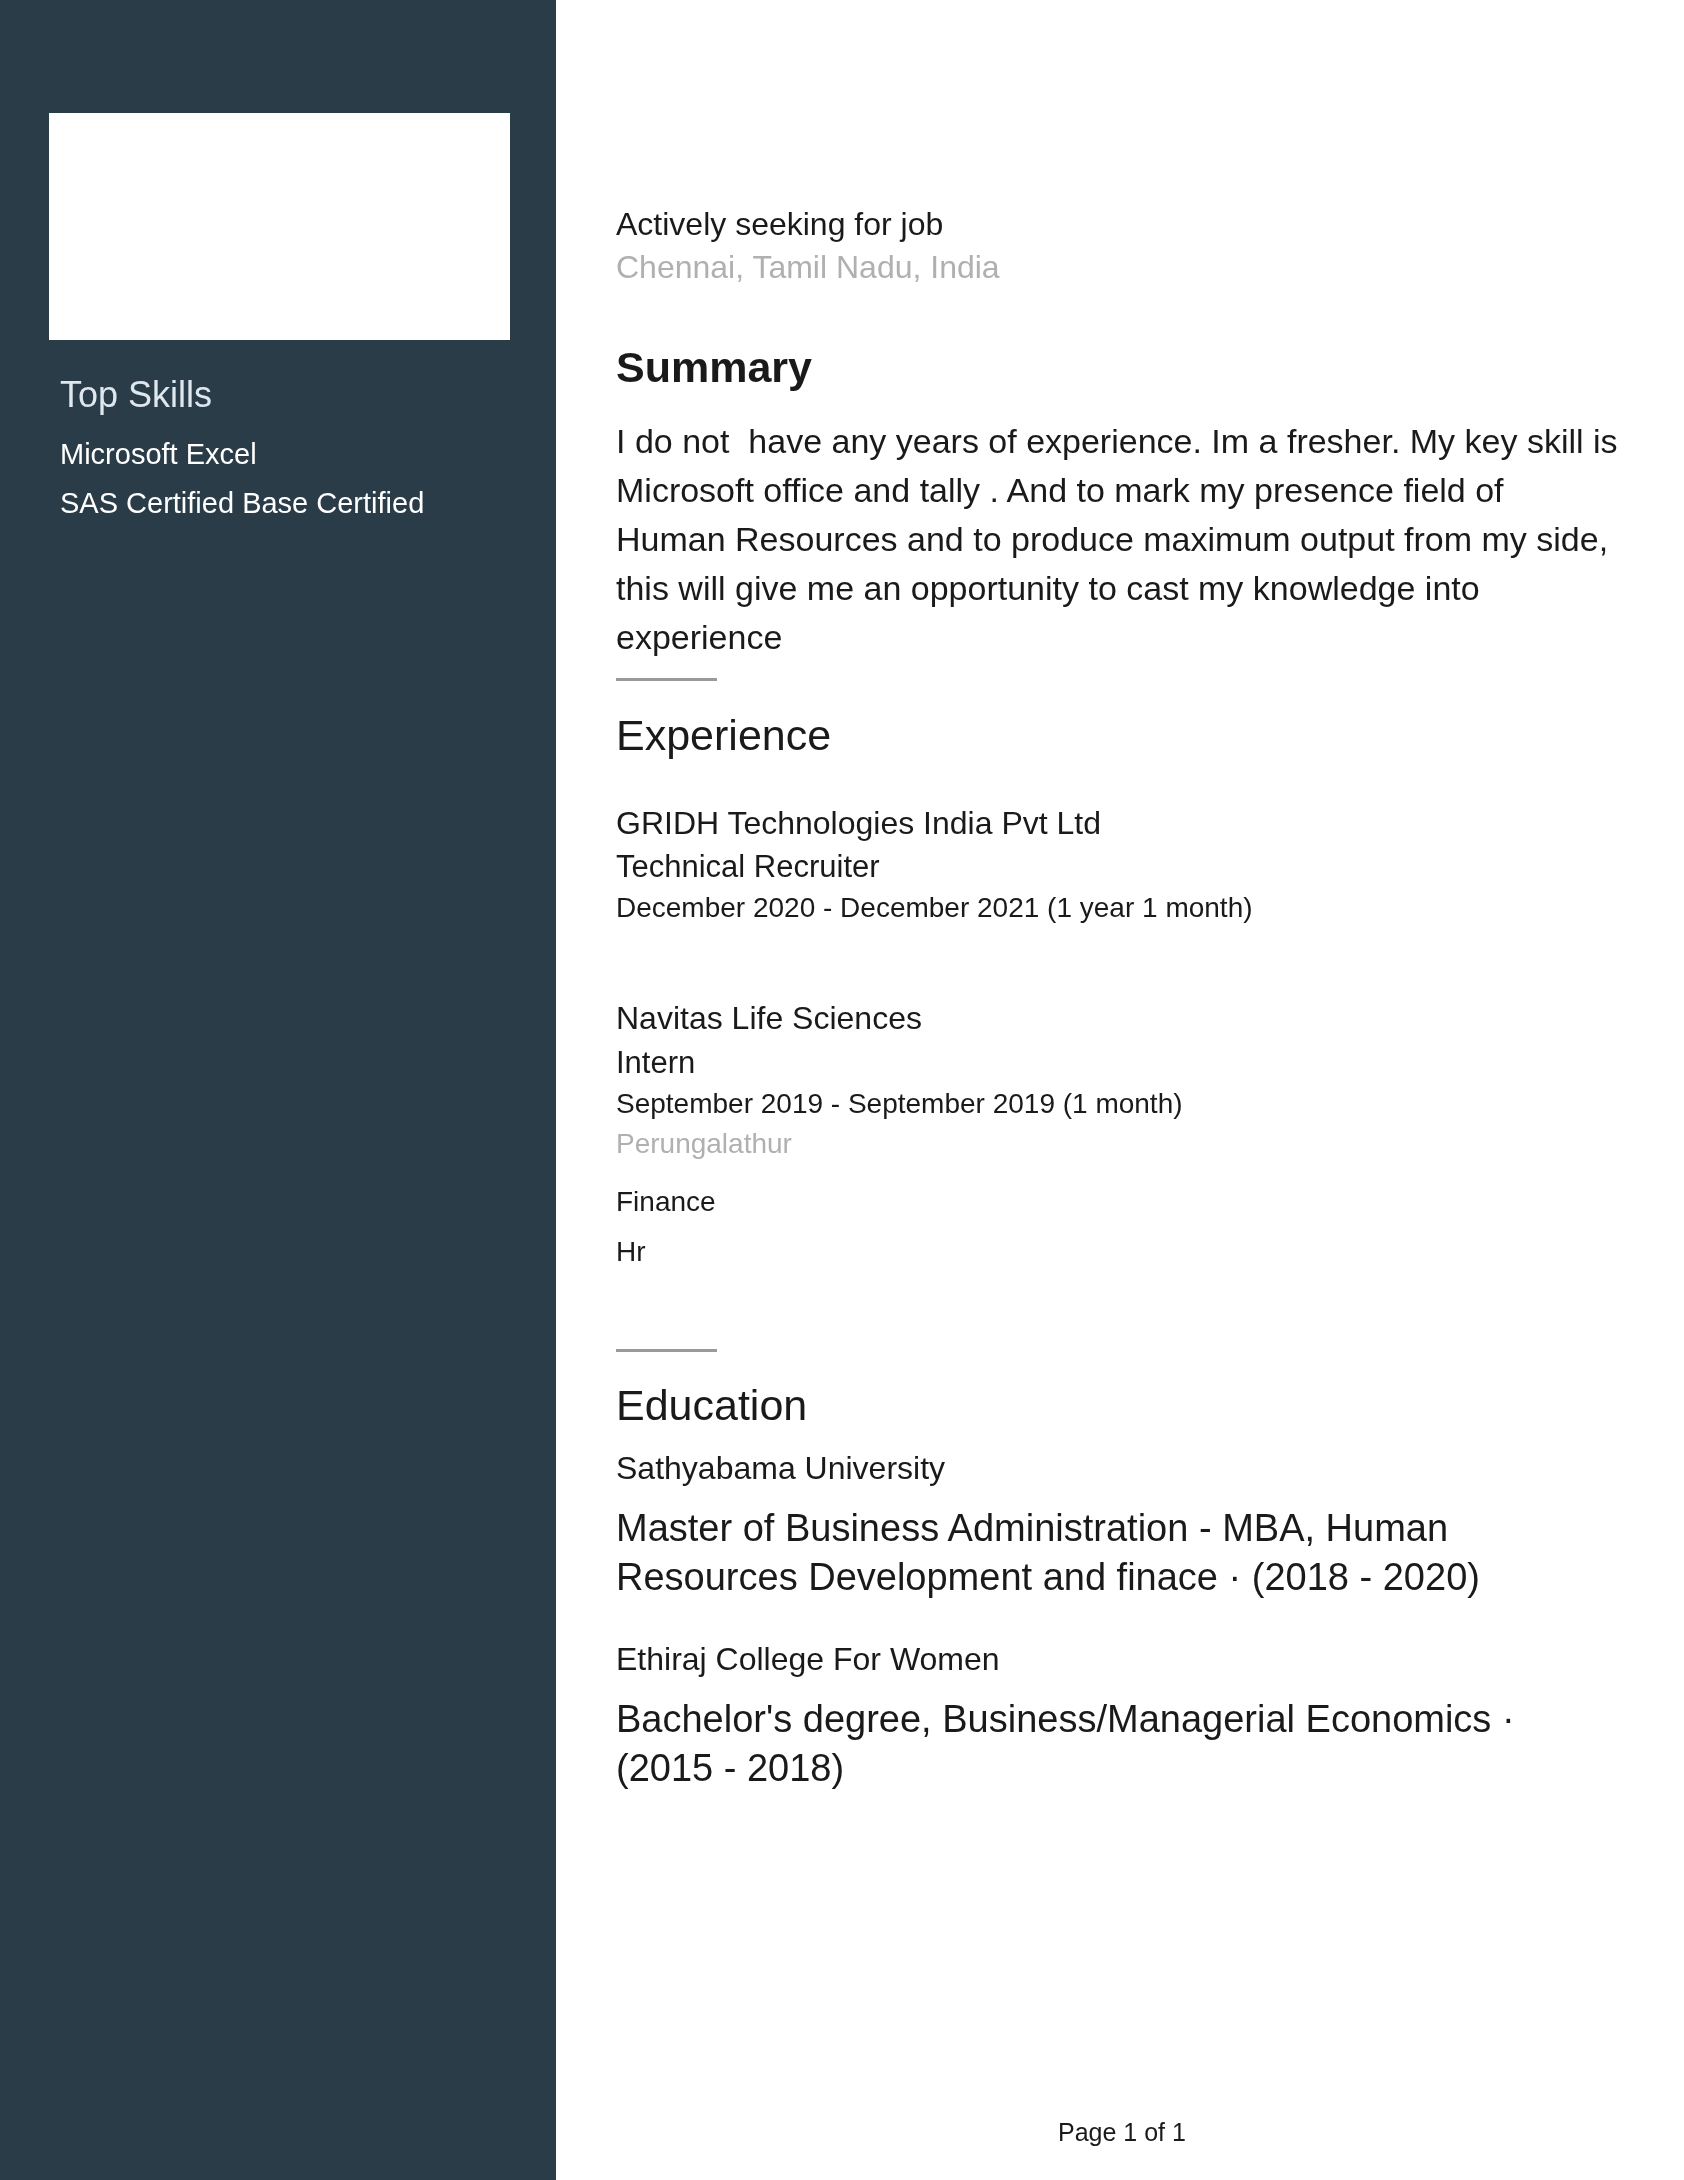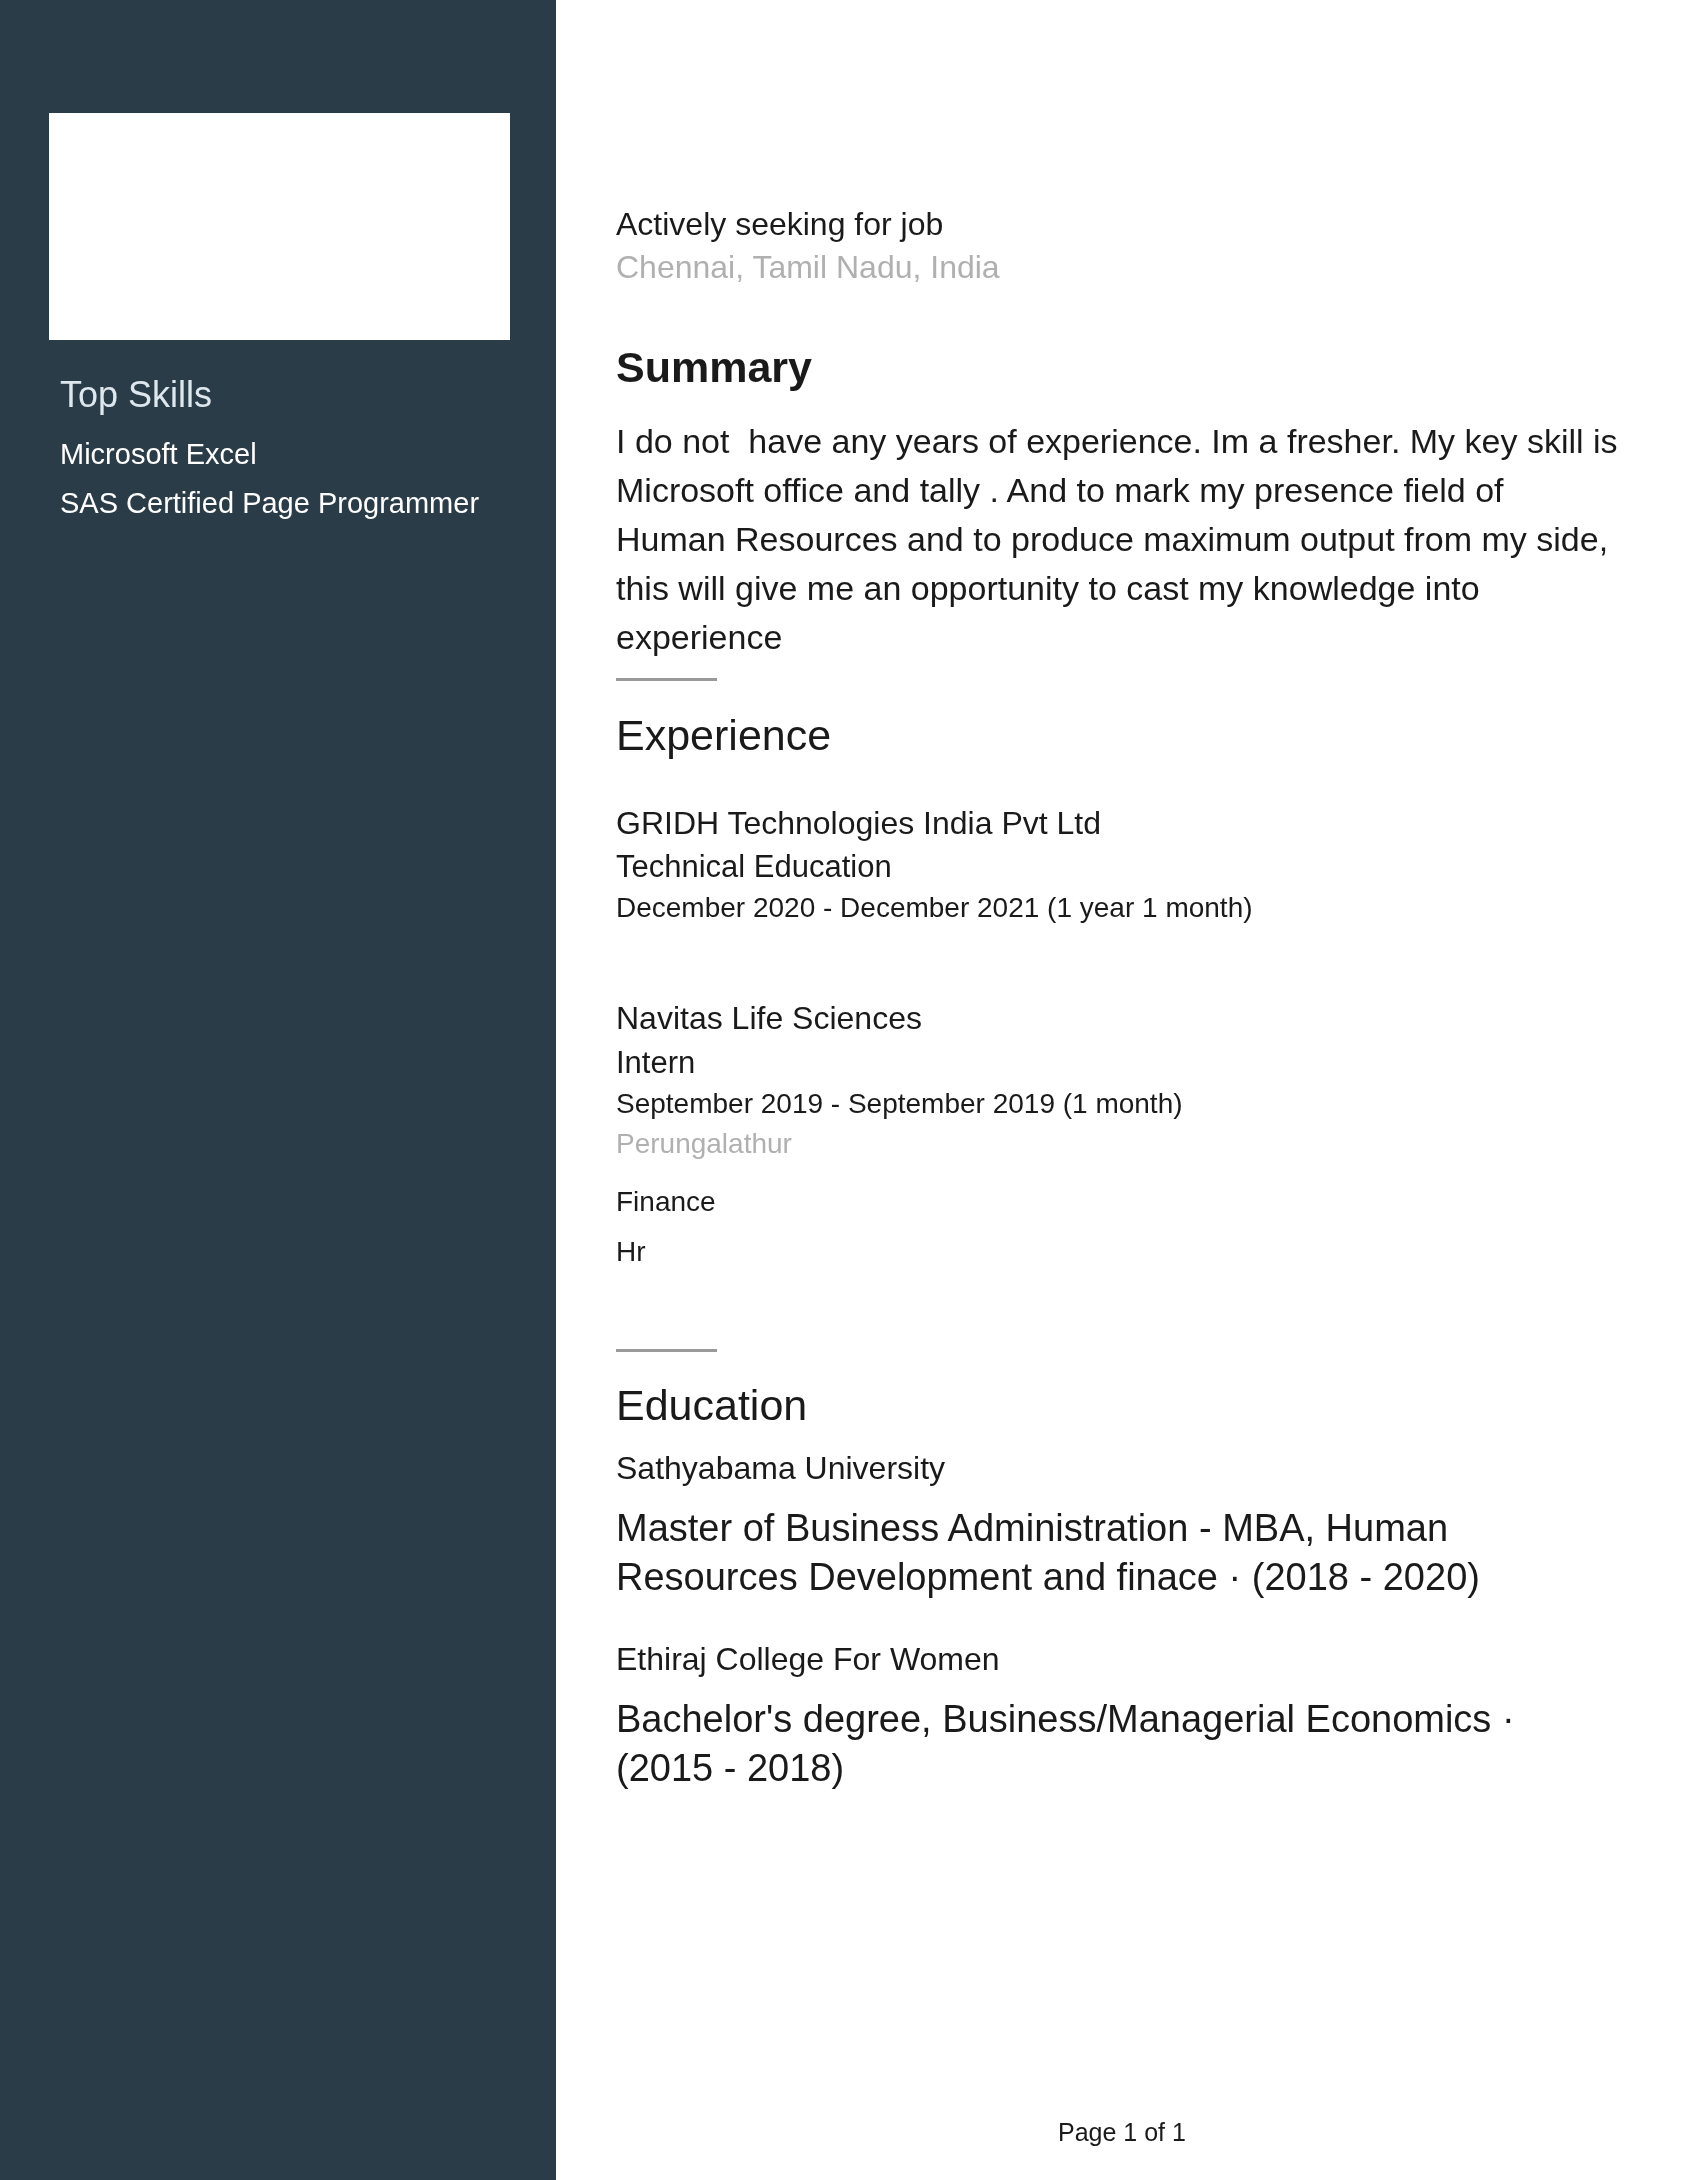--- a/index.html
+++ b/index.html
@@ -52,36 +52,36 @@
   }
 </style>
 </head>
 <body>
 
 <aside class="sidebar">
   <div class="photo-box"></div>
   <h2 class="skills-title">Top Skills</h2>
   <ul class="skills-list">
     <li class="skill-item">Microsoft Excel</li>
-    <li class="skill-item">SAS Certified Page Programmer</li>
+    <li class="skill-item">SAS Certified Base Certified</li>
   </ul>
 </aside>
 
 <main class="main">
   <div class="abs headline" style="top:206px;">Actively seeking for job</div>
   <div class="abs location" style="top:249px;">Chennai, Tamil Nadu, India</div>
 
   <h2 class="abs section-title" style="top:343px;font-weight:bold;">Summary</h2>
   <p class="summary-text" style="top:417px;">I do not  have any years of experience. Im a fresher. My key skill is Microsoft office and tally . And to mark my presence field of Human Resources and to produce maximum output from my side, this will give me an opportunity to cast my knowledge into experience</p>
 
   <div class="divider" style="top:678px;"></div>
   <h2 class="abs section-title" style="top:711px;">Experience</h2>
 
   <div class="abs company" style="top:805px;">GRIDH Technologies India Pvt Ltd</div>
-  <div class="abs role" style="top:849px;">Technical Education</div>
+  <div class="abs role" style="top:849px;">Technical Recruiter</div>
   <div class="abs dates" style="top:892px;">December 2020 - December 2021 (1 year 1 month)</div>
 
   <div class="abs company" style="top:1000px;">Navitas Life Sciences</div>
   <div class="abs role" style="top:1045px;">Intern</div>
   <div class="abs dates" style="top:1088px;">September 2019 - September 2019 (1 month)</div>
   <div class="abs muted" style="top:1128px;">Perungalathur</div>
   <div class="abs desc" style="top:1186px;">Finance</div>
   <div class="abs desc" style="top:1236px;">Hr</div>
 
   <div class="divider" style="top:1349px;"></div>

